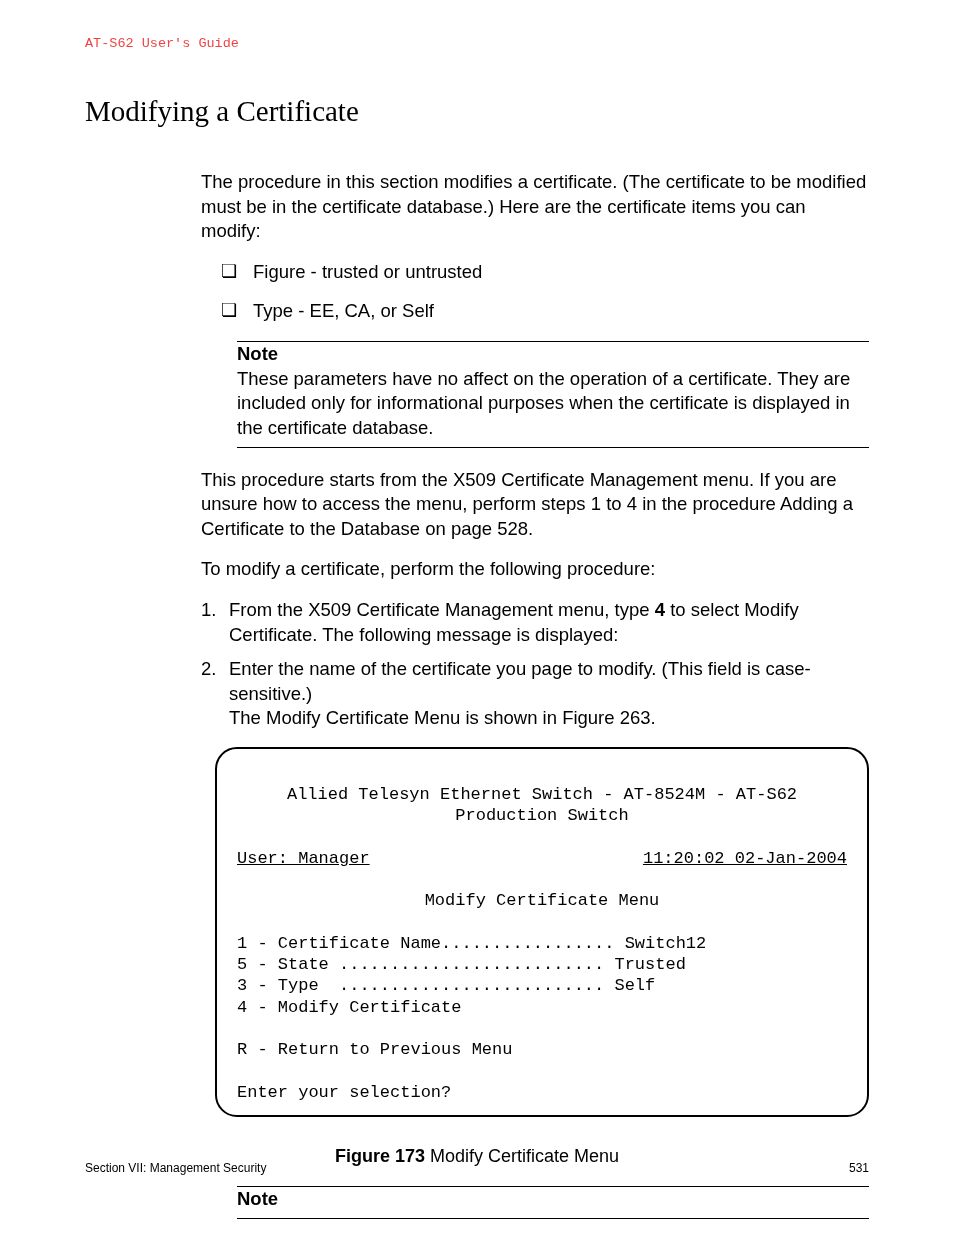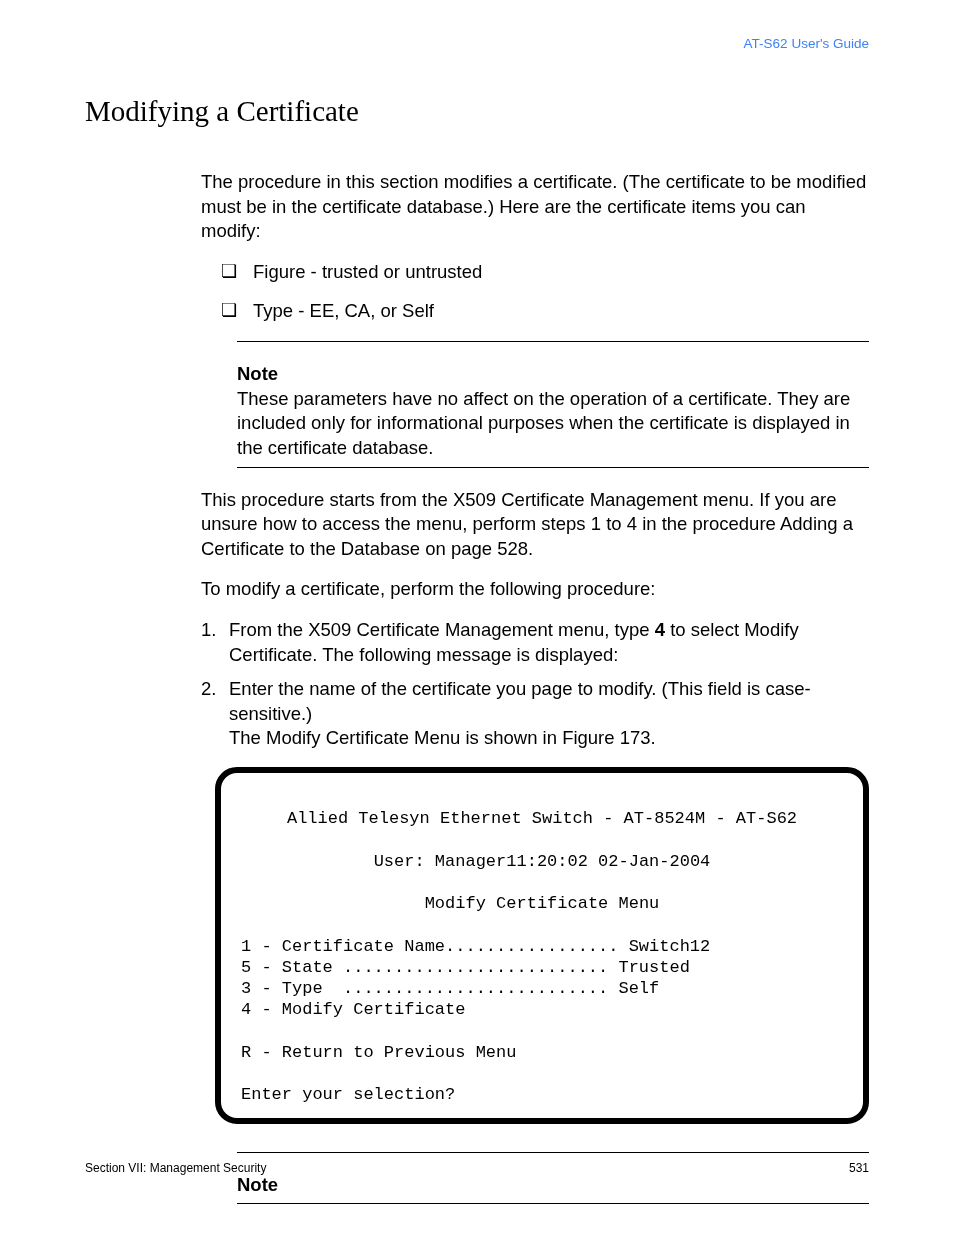--- a/index.html
+++ b/index.html
@@ -15,24 +15,24 @@
       font-size: 18px;
       line-height: 1.3;
     }
     .page {
       padding: 35px 85px 0 85px;
       height: 100%;
       box-sizing: border-box;
       position: relative;
     }
     .header-guide {
-      text-align: right;
+      text-align: left;
       font-size: 13.5px;
-      font-family: Liberation Sans, sans-serif;
-      color: #3b82f6;
+      font-family: Liberation Mono, monospace;
+      color: #ef4444;
       margin-bottom: 40px;
     }
     h1.section-title {
       font-family: "Georgia", "Times New Roman", serif;
       font-weight: normal;
       font-size: 29px;
       margin: 0 0 40px 0;
     }
     .body-content {
       margin-left: 116px;
@@ -55,21 +55,21 @@
       content: "❏";
       position: absolute;
       left: 0;
       top: 0;
       font-size: 18px;
     }
     .note-box {
       margin: 4px 0 20px 36px;
       border-top: 1px solid #000;
       border-bottom: 1px solid #000;
-      padding: 20px 0 6px 0;
+      padding: 0 0 6px 0;
     }
     .note-box .note-label {
       font-weight: bold;
       display: block;
     }
     .numbered {
       list-style: none;
       padding: 0;
       margin: 0;
     }
@@ -87,30 +87,30 @@
       font-family: "Courier New", Courier, monospace;
       font-size: 17px;
       margin: 6px 0 8px 0;
       display: block;
     }
     .indent-follow {
       margin: 12px 0 6px 0;
     }
     .terminal {
       margin: 16px 0 28px 130px;
-      border: 6px solid #000000;
+      border: 2px solid #000000;
       border-radius: 22px;
       padding: 14px 20px 12px 20px;
       font-family: "Courier New", Courier, monospace;
       font-size: 17px;
       line-height: 1.25;
       white-space: pre;
     }
     .terminal .center { text-align: center; display:block;}
-    .terminal .row { display:flex; justify-content:center;}
+    .terminal .row { display:flex; justify-content:space-between;text-decoration:underline;}
     .fig-caption {
       text-align: center;
       font-family: "Helvetica Neue", Helvetica, Arial, sans-serif;
       font-size: 18px;
       margin: 10px 0 18px 0;
     }
     .fig-caption .fig-label { font-weight: bold; }
     .footer {
       position: absolute;
       bottom: 58px;
@@ -147,38 +147,41 @@
     <p>To modify a certificate, perform the following procedure:</p>
 
     <ol class="numbered">
       <li>
         <span class="num">1.</span>
         <span>From the X509 Certificate Management menu, type </span><b>4</b><span> to select Modify Certificate. The following message is displayed:</span>
       </li>
       <li>
         <span class="num">2.</span>
         <span>Enter the name of the certificate you page to modify. (This field is case-sensitive.)</span>
-        <p class="indent-follow">The Modify Certificate Menu is shown in Figure 173.</p>
+        <p class="indent-follow">The Modify Certificate Menu is shown in Figure 263.</p>
       </li>
     </ol>
   </div>
 
   <div class="terminal">
-<span class="center">Allied Telesyn Ethernet Switch - AT-8524M - AT-S62</span>
+<span class="center">Allied Telesyn Ethernet Switch - AT-8524M - AT-S62</span><span class="center">Production Switch</span>
 <span class="row"><span>User: Manager</span><span>11:20:02 02-Jan-2004</span></span>
 <span class="center">Modify Certificate Menu</span>
 <span>1 - Certificate Name................. Switch12</span>
 <span>5 - State .......................... Trusted</span>
 <span>3 - Type  .......................... Self</span>
 <span>4 - Modify Certificate</span>
 
 <span>R - Return to Previous Menu</span>
 
 <span>Enter your selection?</span></div>
 
+  <div class="fig-caption">
+    <span class="fig-label">Figure 173</span><span>  Modify Certificate Menu</span>
+  </div>
 
   <div class="body-content">
     <div class="note-box">
       <span class="note-label">Note</span>
 
     </div>
   </div>
 
   <div class="footer">
     <span>Section VII: Management Security</span>

